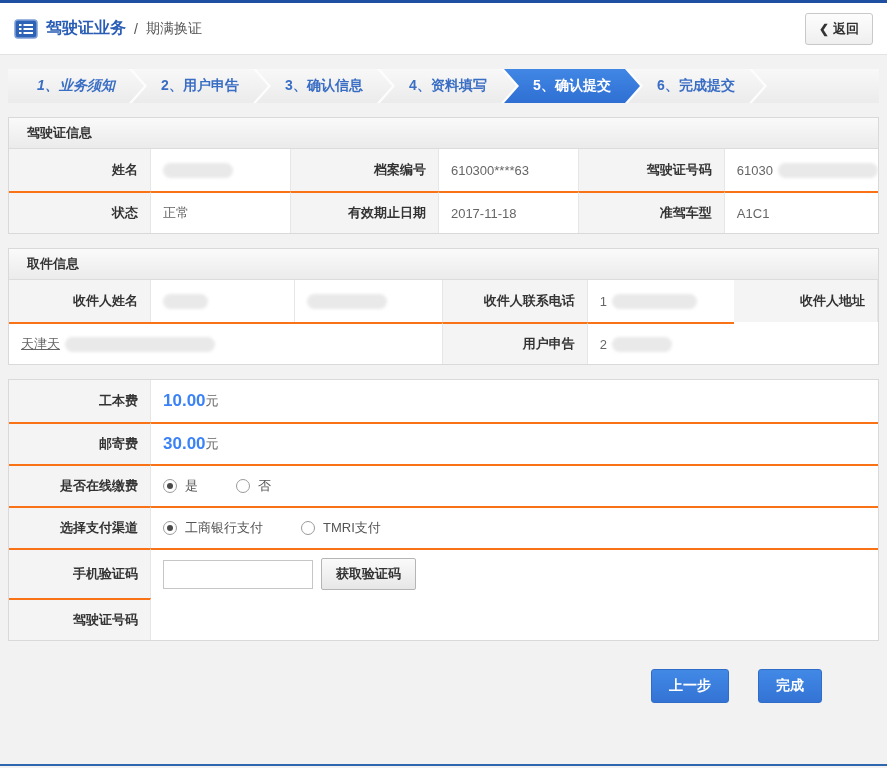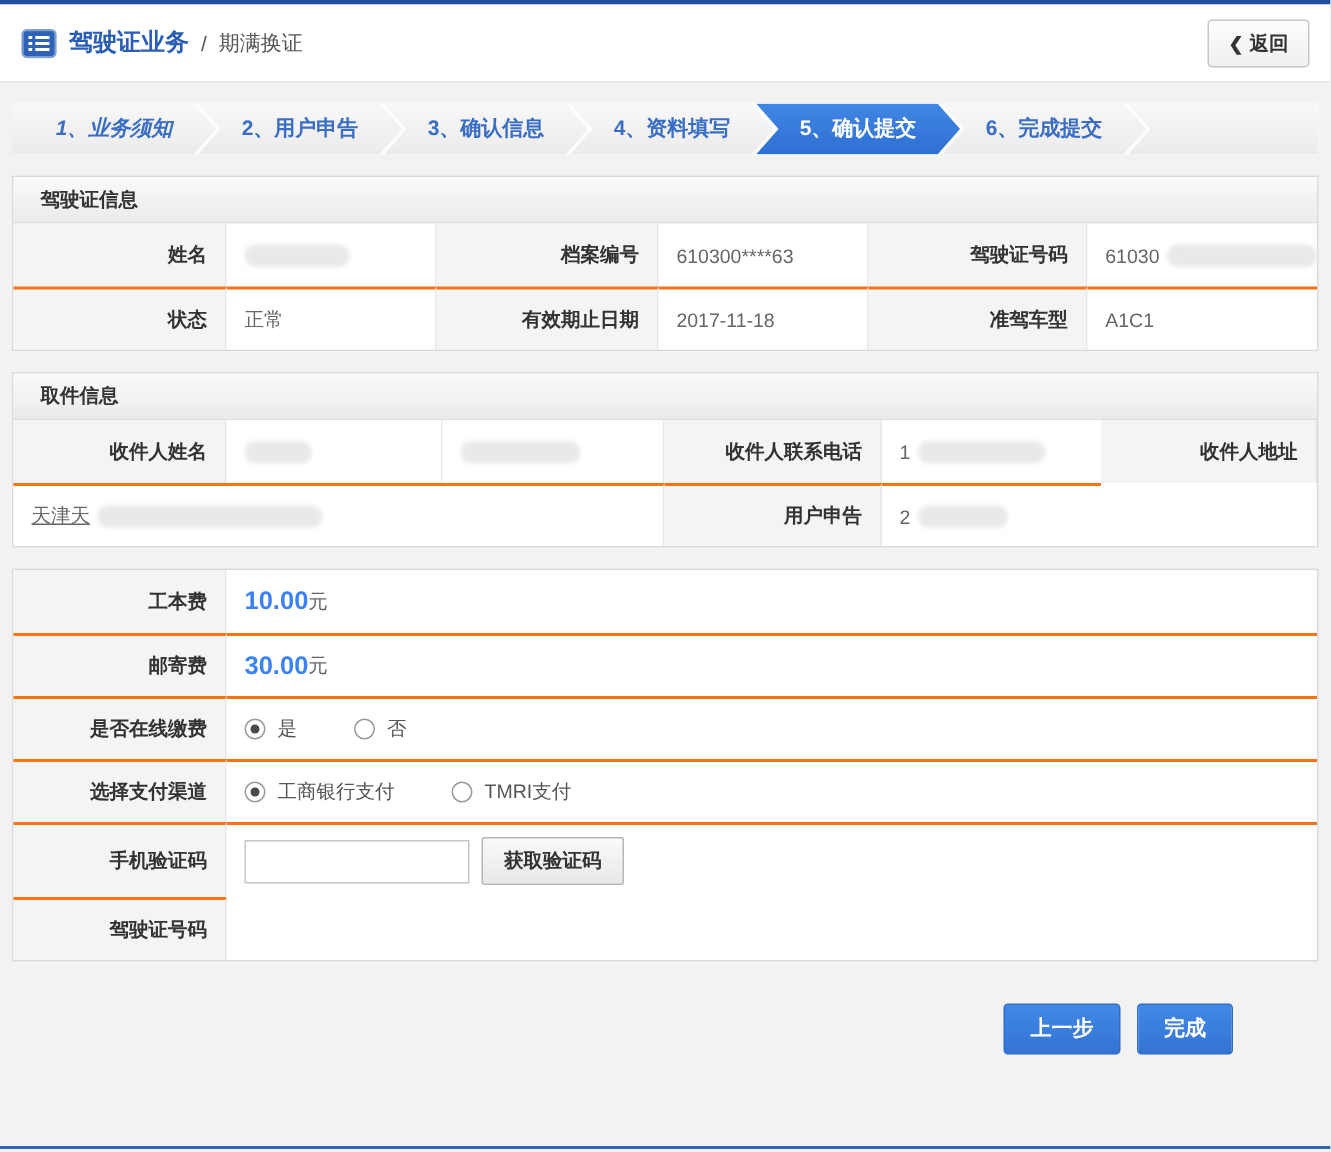--- a/index.html
+++ b/index.html
@@ -68,21 +68,21 @@
   .code-input { width:150px; height:29px; border:1px solid #c6c6c6; padding:0 8px; font-size:13px; font-family:inherit; }
   .code-btn {
     margin-left:8px; padding:6px 14px; font-size:13px; font-weight:bold; color:#333; cursor:pointer;
     background:linear-gradient(#fafafa,#e7e7e7); border:1px solid #b5b5b5; border-radius:2px; font-family:inherit;
   }
   .tall { min-height:50px; }
   .tip-text { display:block; padding:10px 16px 10px 12px; line-height:27px; color:#bf625b; font-size:13px; }
   .tip-cell { align-items:flex-start; padding-left:0; }
 
   
-  .actions { margin-top:28px; display:flex; justify-content:flex-end; gap:11px; padding-right:65px; }
+  .actions { margin-top:28px; display:flex; justify-content:flex-end; gap:29px; padding-right:65px; }
   .btn-primary {
     background:linear-gradient(#4289e6,#3373d4); border:1px solid #306dc9; border-radius:3px;
     color:#fff; font-size:14px; font-weight:bold; padding:7px 17px; cursor:pointer; font-family:inherit;
   }
 </style>
 </head>
 <body>
 
 <div class="topline"></div>
 

